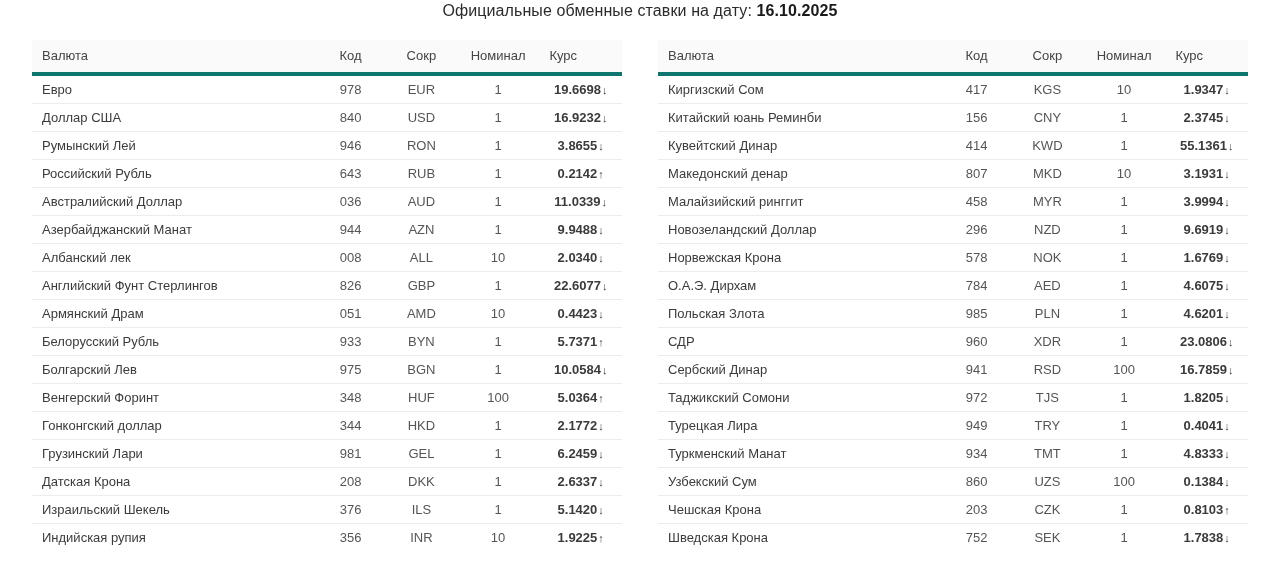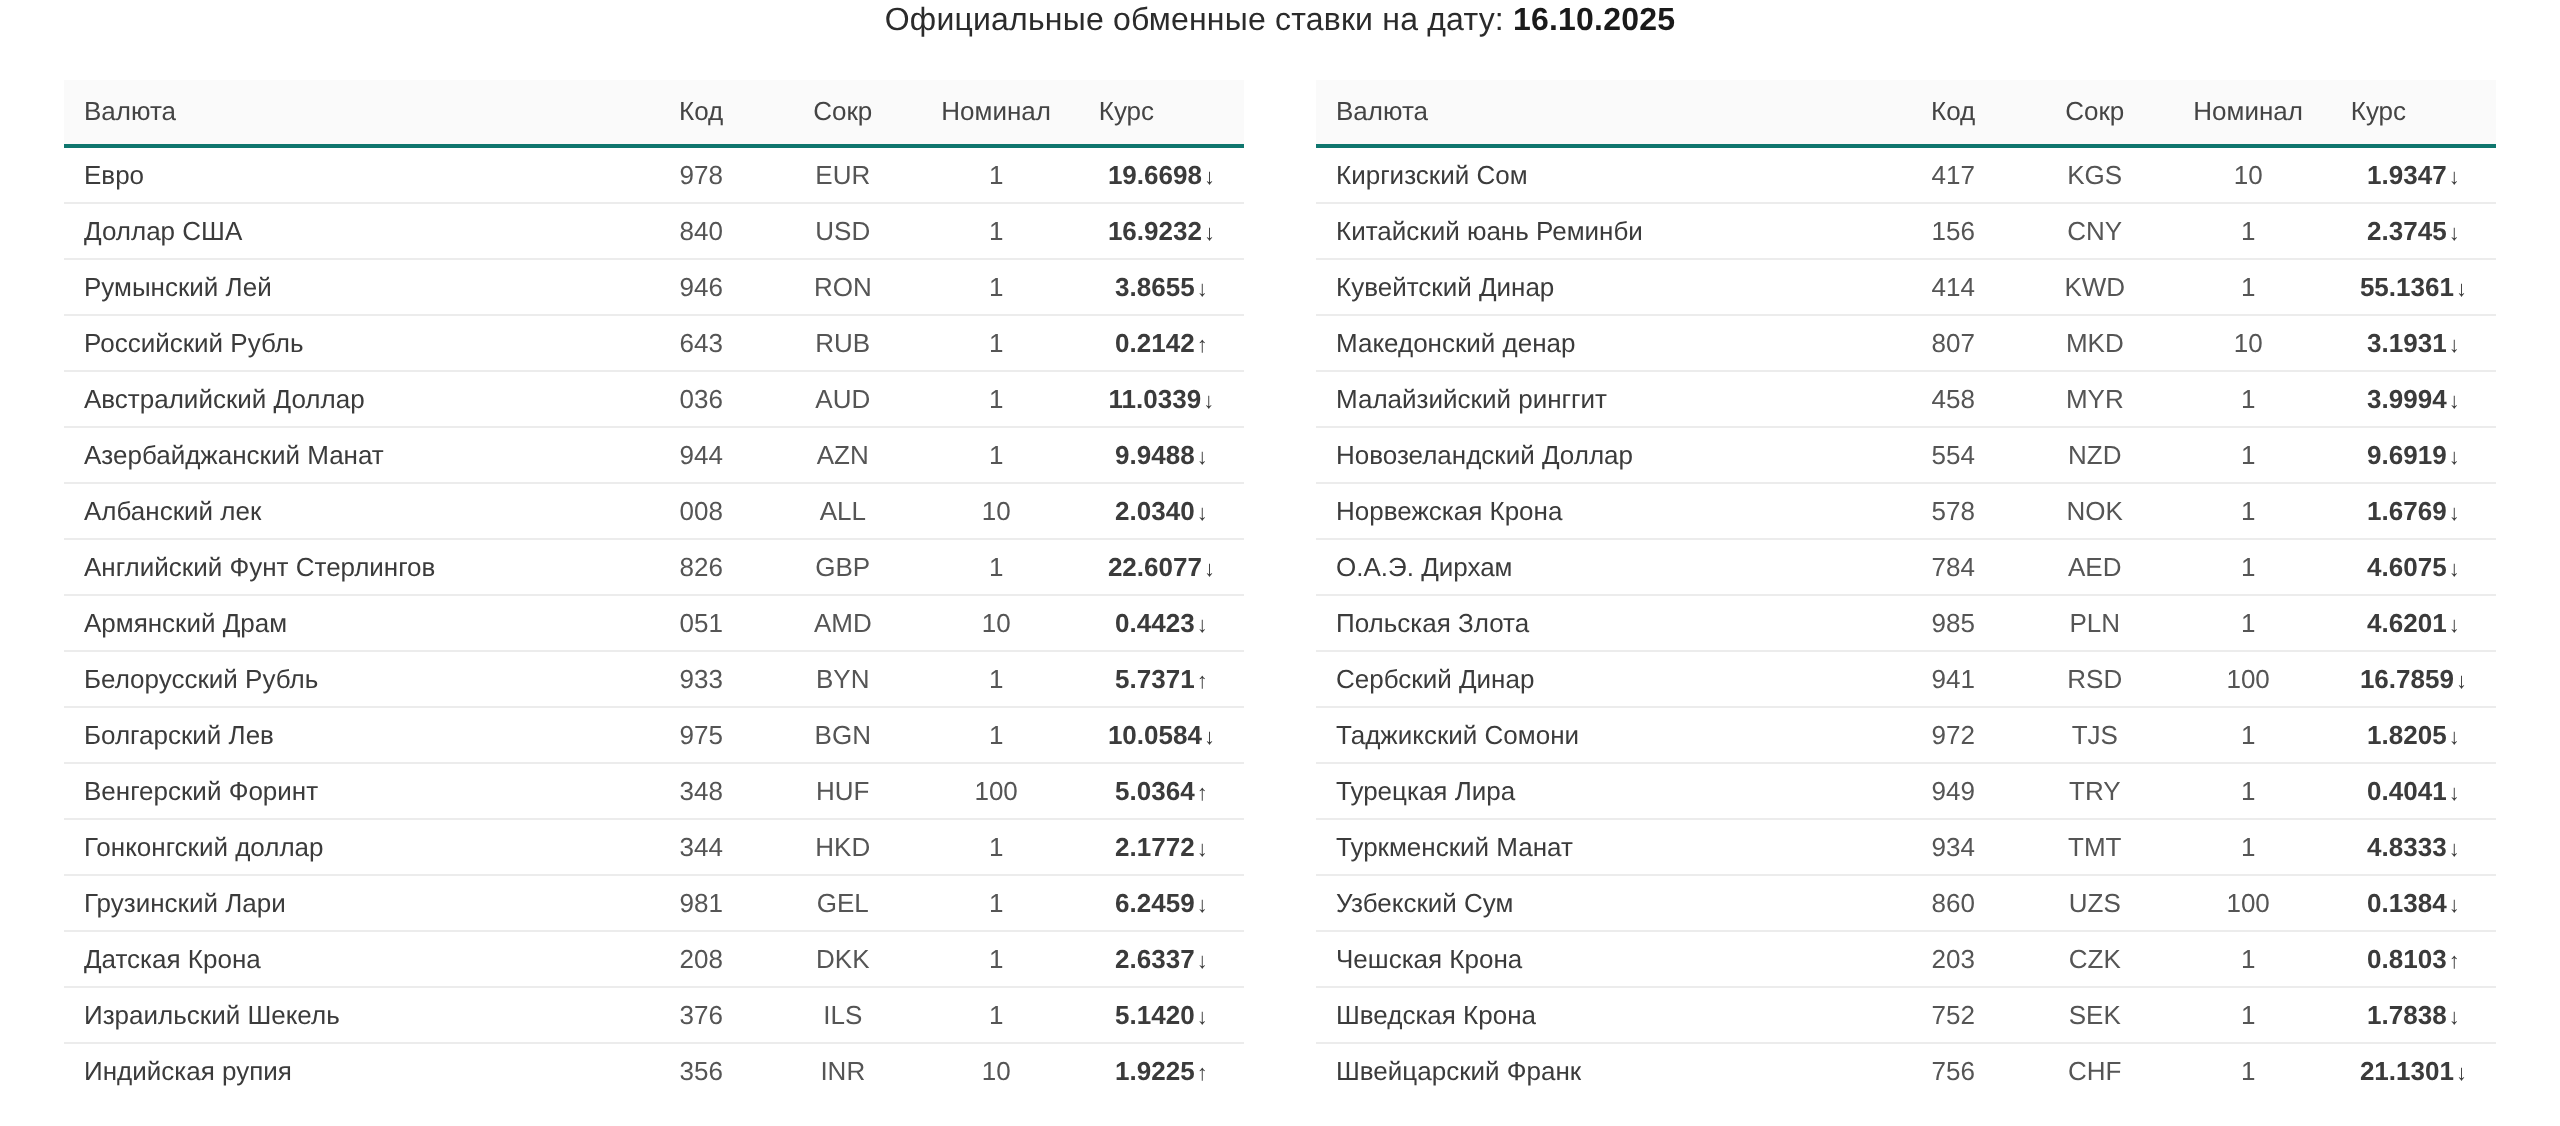--- a/index.html
+++ b/index.html
@@ -44,21 +44,21 @@
     width: 100%;
     border-collapse: collapse;
     font-size: 13px;
     table-layout: fixed;
   }
   table.rates thead th {
     font-weight: normal;
     color: #444;
     font-size: 13px;
     padding: 8px 10px 9px 10px;
-    border-bottom: 2px solid #0f766e;
+    border-bottom: 4px solid #0f766e;
     background: #fafafa;
     text-align: left;
     white-space: nowrap;
   }
   table.rates thead th.c-code,
   table.rates thead th.c-abbr,
   table.rates thead th.c-nom {
     text-align: center;
   }
   table.rates thead th.c-rate {
@@ -294,21 +294,21 @@
             </tr>
             <tr>
               <td class="c-name">Малайзийский ринггит</td>
               <td class="c-code">458</td>
               <td class="c-abbr">MYR</td>
               <td class="c-nom">1</td>
               <td class="c-rate rate-down"><span>3.9994</span><span class="arrow">↓</span></td>
             </tr>
             <tr>
               <td class="c-name">Новозеландский Доллар</td>
-              <td class="c-code">554</td>
+              <td class="c-code">296</td>
               <td class="c-abbr">NZD</td>
               <td class="c-nom">1</td>
               <td class="c-rate rate-down"><span>9.6919</span><span class="arrow">↓</span></td>
             </tr>
             <tr>
               <td class="c-name">Норвежская Крона</td>
               <td class="c-code">578</td>
               <td class="c-abbr">NOK</td>
               <td class="c-nom">1</td>
               <td class="c-rate rate-down"><span>1.6769</span><span class="arrow">↓</span></td>
@@ -319,20 +319,27 @@
               <td class="c-abbr">AED</td>
               <td class="c-nom">1</td>
               <td class="c-rate rate-down"><span>4.6075</span><span class="arrow">↓</span></td>
             </tr>
             <tr>
               <td class="c-name">Польская Злота</td>
               <td class="c-code">985</td>
               <td class="c-abbr">PLN</td>
               <td class="c-nom">1</td>
               <td class="c-rate rate-down"><span>4.6201</span><span class="arrow">↓</span></td>
+            </tr>
+            <tr>
+              <td class="c-name">СДР</td>
+              <td class="c-code">960</td>
+              <td class="c-abbr">XDR</td>
+              <td class="c-nom">1</td>
+              <td class="c-rate rate-down"><span>23.0806</span><span class="arrow">↓</span></td>
             </tr>
             <tr>
               <td class="c-name">Сербский Динар</td>
               <td class="c-code">941</td>
               <td class="c-abbr">RSD</td>
               <td class="c-nom">100</td>
               <td class="c-rate rate-down"><span>16.7859</span><span class="arrow">↓</span></td>
             </tr>
             <tr>
               <td class="c-name">Таджикский Сомони</td>

